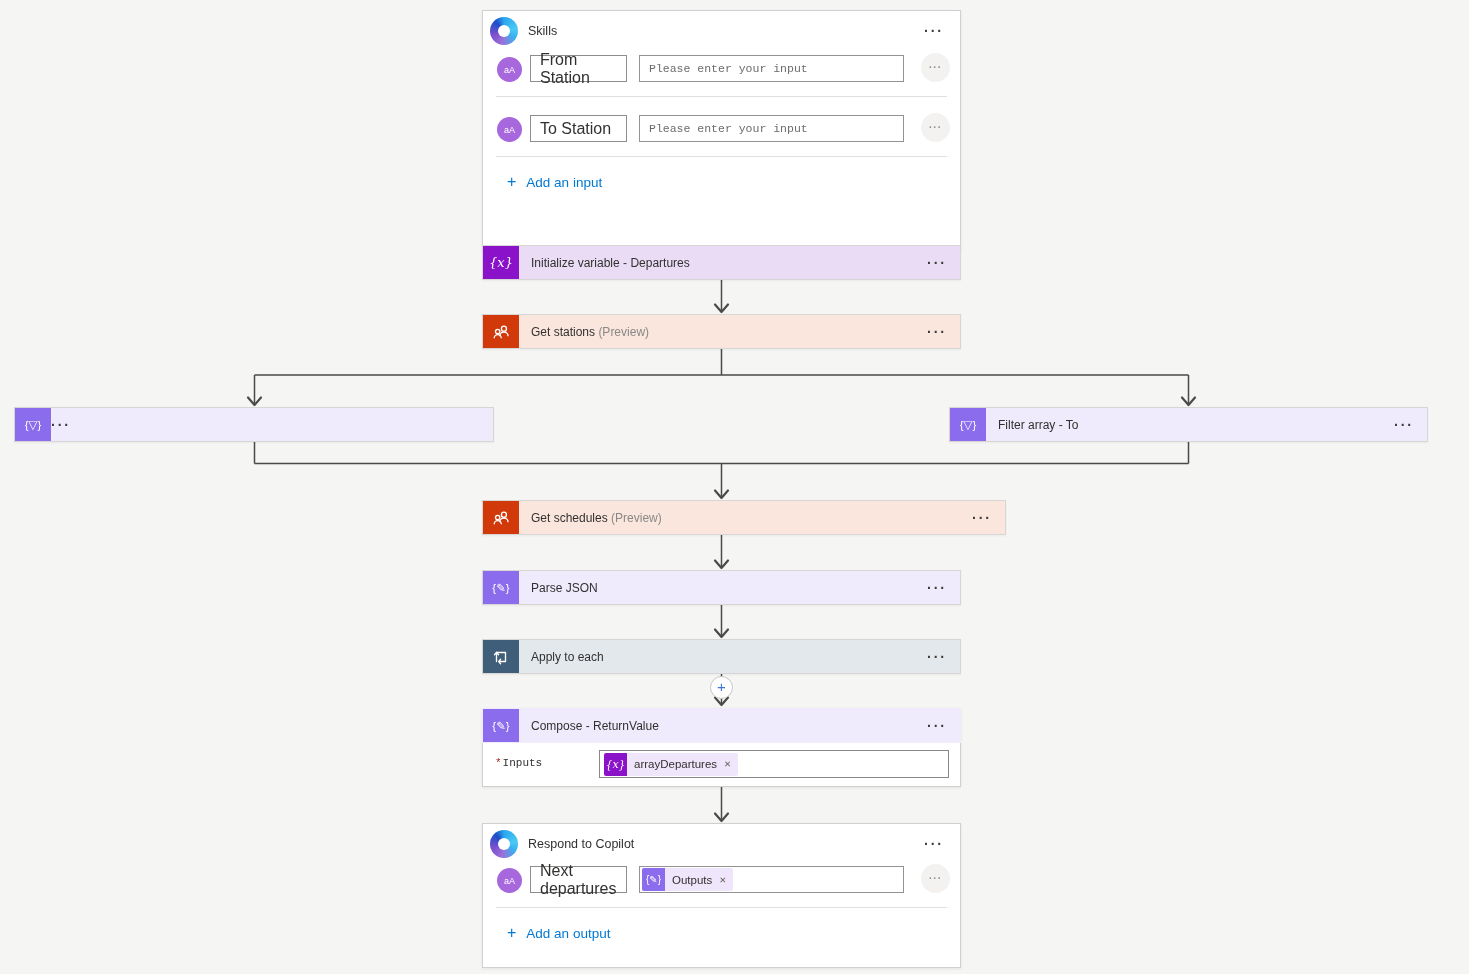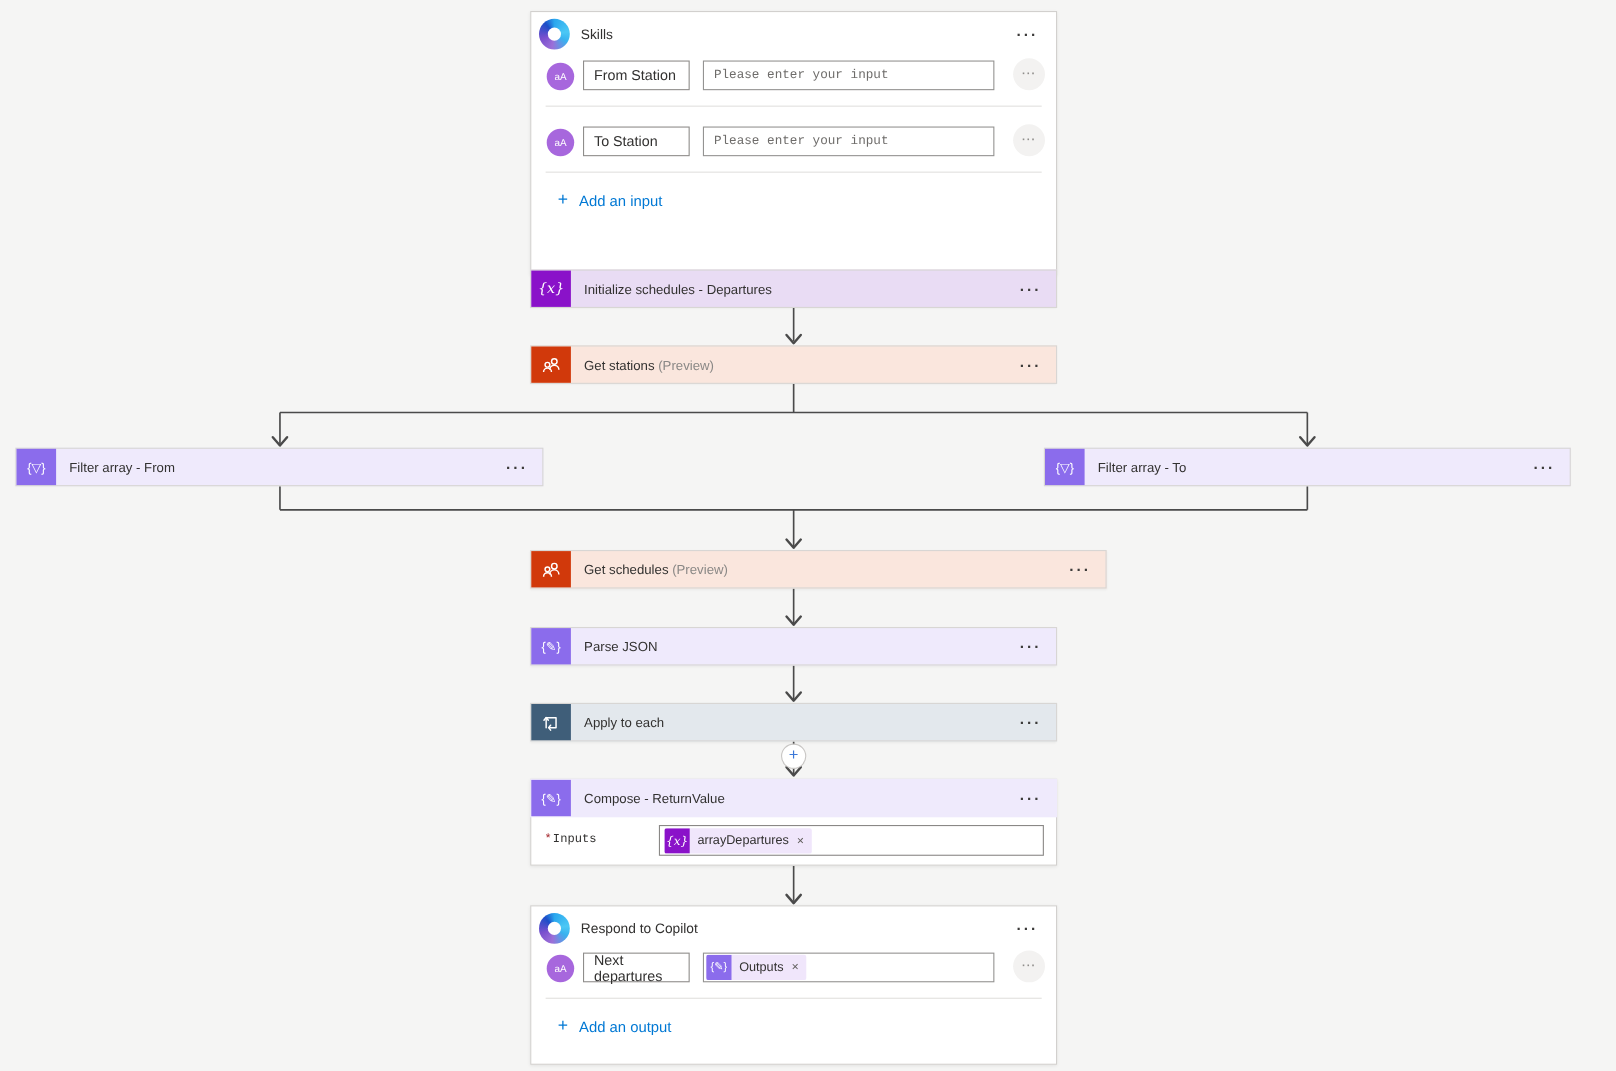--- a/index.html
+++ b/index.html
@@ -32,21 +32,21 @@
   .bg-steel     { background:#e3e8ed; }
   .ic-variable  { background:#8a12c9; }
   .ic-red       { background:#d1390b; }
   .ic-purple    { background:#8b6cec; }
   .ic-foreach   { background:#3f5e79; }
 
   
   .io-row { position:absolute; display:flex; align-items:flex-end; }
   .type-circle { width:25px; height:25px; border-radius:50%; background:#a767dd; color:#fff; font-size:9px;
     display:flex; align-items:center; justify-content:center; }
-  .label-box { border:1px solid #8f8d8b; background:#fff; width:97px; height:27px; font-size:13px; color:#323130;
+  .label-box { border:1px solid #8f8d8b; background:#fff; width:97px; height:27px; font-size:16px; color:#323130;
     display:flex; align-items:center; padding:0 9px; margin-left:8px; }
   .value-box { border:1px solid #949392; background:#fff; width:265px; height:27px; margin-left:12px;
     display:flex; align-items:center; padding:0; }
   input.text-field { border:none; outline:none; width:100%; height:100%; font-size:11.5px; color:#323130; padding:0 9px;
     font-family:Liberation Mono, monospace; background:transparent; }
   input.text-field::placeholder { color:#6e6c6a; opacity:1; }
   .dots-btn { width:29px; height:29px; border-radius:50%; background:#f3f2f1; color:#8f8d8b; font-size:10px; letter-spacing:1px;
     display:flex; align-items:center; justify-content:center; margin-left:17px; cursor:pointer; font-weight:bold; }
   .divider { position:absolute; left:13px; right:13px; height:1px; background:#e1e0de; }
   .add-link { position:absolute; display:flex; align-items:center; color:#0078d4; font-size:13.5px; cursor:pointer; }
@@ -124,42 +124,41 @@
   <div class="add-link" style="left:24px; top:162px;">
     <span class="add-plus">+</span>
     <span>Add an input</span>
   </div>
 </div>
 
 <div class="bar bg-lavender" style="left:482px; top:245px; width:479px;">
   <div class="bar-icon ic-variable">
       <span class="glyph-var">{x}</span>
     </div>
-  <div class="bar-title">Initialize schedules - Departures</div>
+  <div class="bar-title">Initialize variable - Departures</div>
   <div class="bar-menu">···</div>
 </div>
 
 <div class="bar bg-peach" style="left:482px; top:314px; width:479px;">
   <div class="bar-icon ic-red">
     <svg width="20" height="20" viewBox="0 0 24 24" fill="none" stroke="#fff" stroke-width="1.6">
       <circle cx="15.5" cy="8" r="3"></circle>
         <path d="M10.5,17 a5,5 0 0 1 10,0"></path>
       <circle cx="8" cy="11.5" r="2.6"></circle>
         <path d="M3.8,19.5 a4.3,4.3 0 0 1 8.6,0"></path>
     </svg>
   </div>
   <div class="bar-title"><span>Get stations</span> <span class="suffix">(Preview)</span></div>
   <div class="bar-menu">···</div>
 </div>
 
 <div class="bar bg-lilac" style="left:14px; top:407px; width:480px;">
   <div class="bar-icon ic-purple">
       <span class="glyph-sm">{▽}</span>
     </div>
-  <div class="bar-title">Filter array - From</div>
   <div class="bar-menu">···</div>
 </div>
 
 <div class="bar bg-lilac" style="left:949px; top:407px; width:479px;">
   <div class="bar-icon ic-purple">
       <span class="glyph-sm">{▽}</span>
     </div>
   <div class="bar-title">Filter array - To</div>
   <div class="bar-menu">···</div>
 </div>

